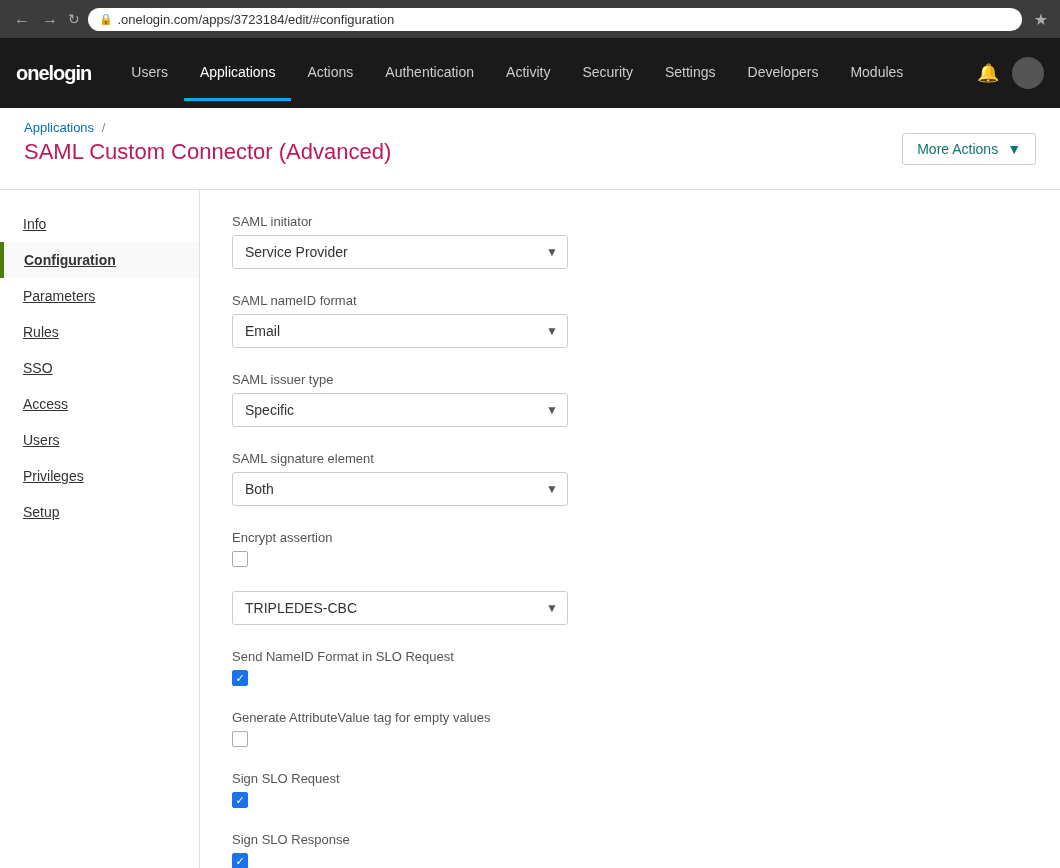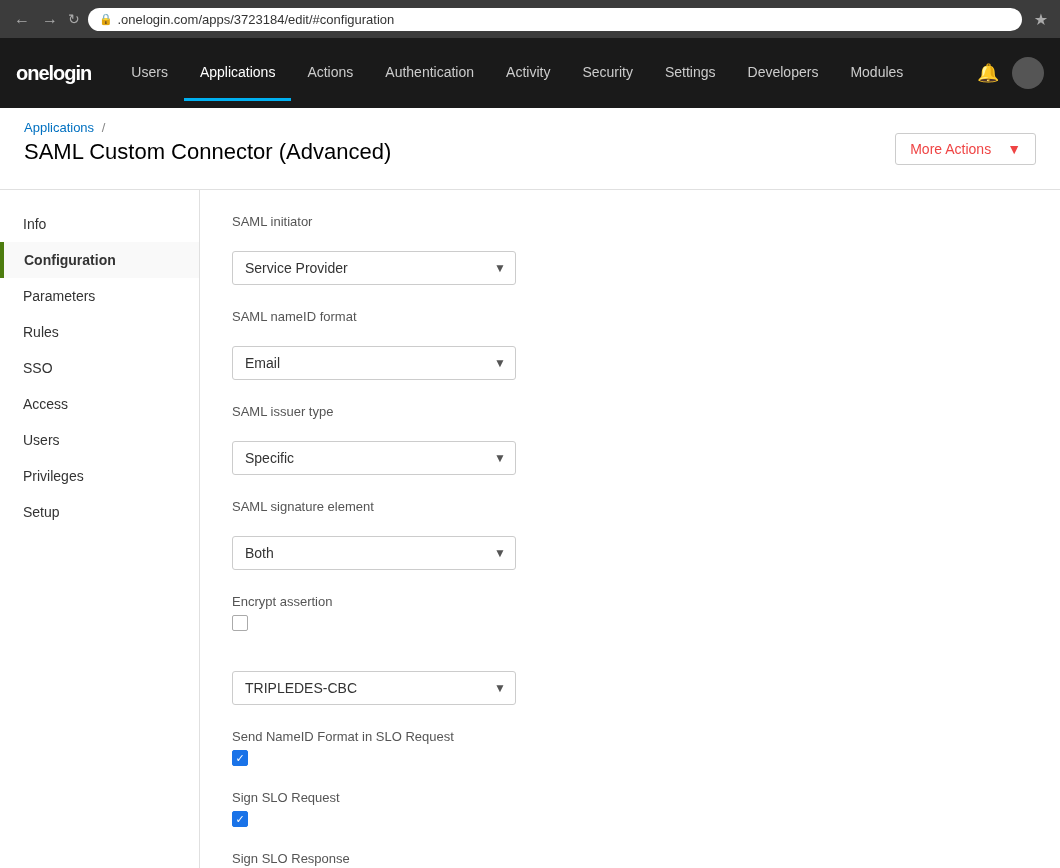--- a/index.html
+++ b/index.html
@@ -82,26 +82,26 @@
     .breadcrumb {
       font-size: 13px; color: #0070c0; cursor: pointer;
       margin-bottom: 4px;
     }
     .breadcrumb-sep { color: #888; margin: 0 4px; }
     .page-title-row {
       display: flex; align-items: flex-end; justify-content: space-between;
       padding-bottom: 12px;
     }
     .page-title {
-      font-size: 22px; font-weight: 400; color: #000000;
+      font-size: 22px; font-weight: 400; color: #be185d;
     }
     .more-actions-btn {
       background: #fff; border: 1px solid #ccc; border-radius: 3px;
       padding: 7px 14px; cursor: pointer; font-size: 14px;
-      display: flex; align-items: flex-start; gap: 16px; color: #ef4444;
+      display: flex; align-items: flex-start; gap: 9px; color: #0f766e;
     }
 
     
     .main-layout {
       display: flex;
       min-height: calc(868px - 38px - 56px - 60px);
       background: #f5f5f5;
     }
 
     
@@ -111,20 +111,21 @@
       border-right: 1px solid #e0e0e0;
       padding: 16px 0;
       flex-shrink: 0;
     }
     .sidebar-item {
       padding: 10px 20px;
       cursor: pointer;
       color: #333;
       font-size: 14px;
       border-left: 3px solid transparent;
+      text-decoration: underline;
     }
     .sidebar-item.active {
       color: #333;
       font-weight: 600;
       border-left: 4px solid #4d7c0f;
       background: #f9f9f9;
     }
 
     
     .content {
@@ -139,22 +140,21 @@
     }
     .form-label {
       font-size: 13px;
       color: #555;
       margin-bottom: 6px;
       display: block;
     }
     .form-select-wrapper {
       position: relative;
       display: inline-block;
-      width: 284px;
-      margin-top: 16px;
+      width: 336px;
     }
     .form-select {
       width: 100%;
       padding: 8px 32px 8px 12px;
       border: 1px solid #ccc;
       border-radius: 3px;
       background: #fff;
       font-size: 14px;
       color: #333;
       appearance: none;
@@ -324,20 +324,26 @@
       </div>
     </div>
 
     <div class="form-field">
       <label class="form-label">Send NameID Format in SLO Request</label>
       <div class="checkbox-row">
         <div class="form-checkbox checked">✓</div>
       </div>
     </div>
 
+    <div class="form-field">
+      <label class="form-label">Generate AttributeValue tag for empty values</label>
+      <div class="checkbox-row">
+        <div class="form-checkbox unchecked"></div>
+      </div>
+    </div>
 
     <div class="form-field">
       <label class="form-label">Sign SLO Request</label>
       <div class="checkbox-row">
         <div class="form-checkbox checked">✓</div>
       </div>
     </div>
 
     <div class="form-field">
       <label class="form-label">Sign SLO Response</label>

